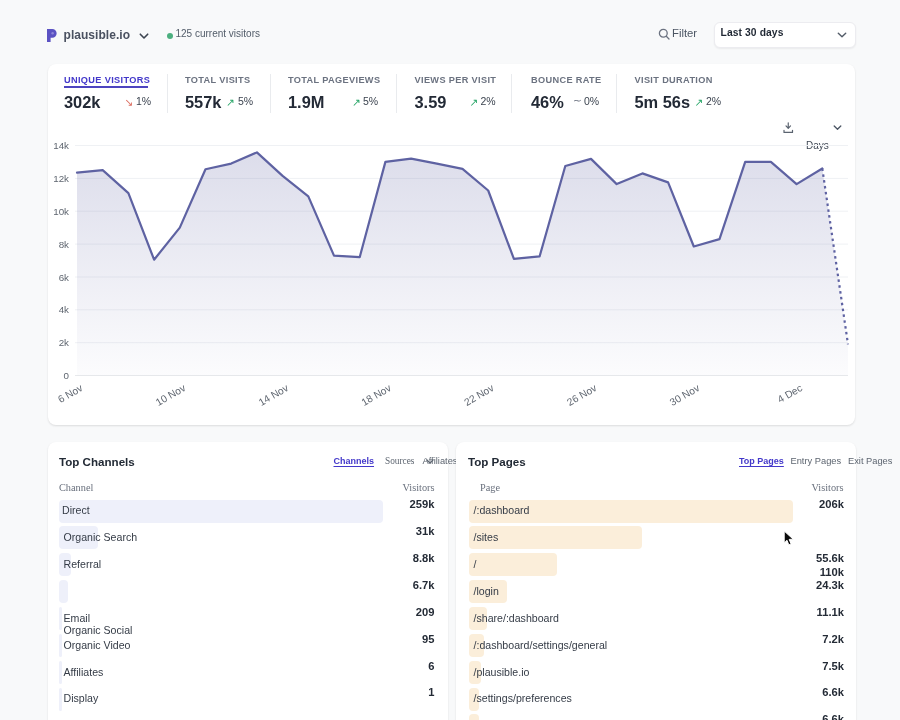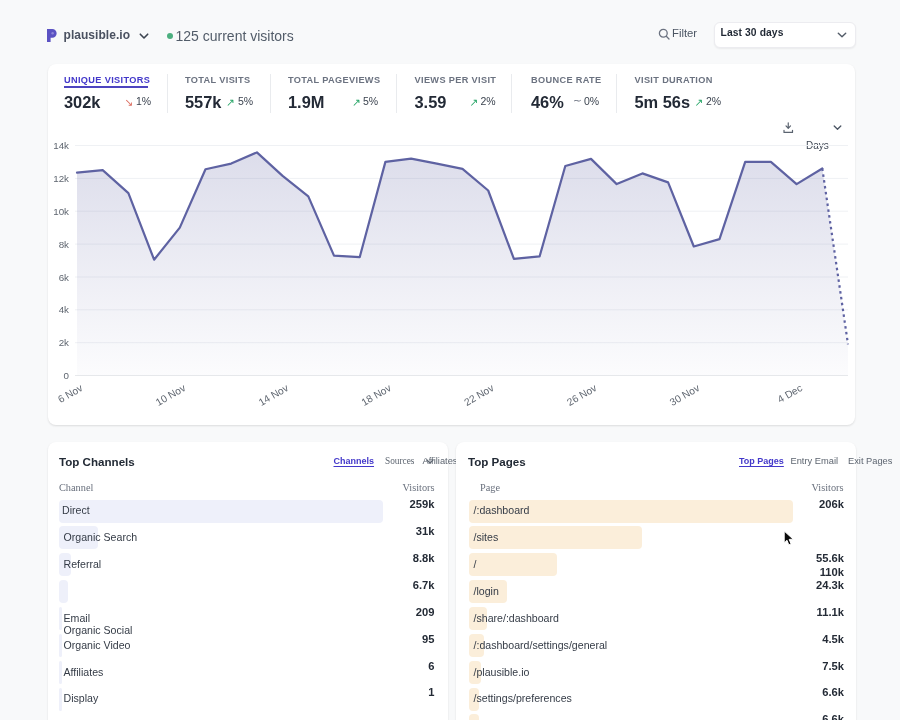--- a/index.html
+++ b/index.html
@@ -2,21 +2,21 @@
 <html><head>
 <meta charset="utf-8">
 <style>
 * { margin:0; padding:0; box-sizing:border-box; }
 html,body { width:900px; height:720px; }
 body { background:#f8f9fa; font-family:"Liberation Sans",sans-serif; position:relative; overflow:hidden; }
 .abs { position:absolute; }
 div { line-height:1; }
 .card { position:absolute; background:#fff; border-radius:8px; box-shadow:0 1px 2px rgba(0,0,0,0.07), 0 1px 3px rgba(0,0,0,0.05); }
 .sitename { left:63.5px; top:28.9px; font-size:12px; font-weight:700; color:#4a5160; letter-spacing:0.05px; }
-.curvis { left:175.5px; top:28.5px; font-size:14px; color:#525c69; }
+.curvis { left:175.5px; top:28.5px; font-size:10px; color:#525c69; }
 .filter { left:672px; top:28.4px; font-size:11.3px; color:#4b5563; }
 .selectbox { left:714px; top:21.5px; width:142px; height:26px; background:#fff; border:1px solid #ececf0; border-radius:6px; box-shadow:0 1px 2px rgba(0,0,0,0.06); }
 .seltext { left:720.5px; top:28.3px; font-size:10.3px; font-weight:700; color:#1f2733; letter-spacing:0.1px; }
 
 .stlabel { position:absolute; top:76.4px; font-size:9.2px; font-weight:700; letter-spacing:0.35px; color:#6b7280; white-space:nowrap; }
 .stlabel.active { color:#4338ca; }
 .lblline { position:absolute; top:86.3px; height:1.6px; background:#4d44c0; }
 .stvalue { position:absolute; top:94px; font-size:16.4px; font-weight:700; color:#232a36; white-space:nowrap; }
 .sttrend { position:absolute; top:96.3px; font-size:10.5px; color:#3c4450; white-space:nowrap;}
 .arr { position:absolute; top:96.8px; font-size:10.5px; }
@@ -186,21 +186,21 @@
 <div class="rowval" style="left:334.5px;top:553.1px;width:100px;">8.8k</div>
 <div class="rowval" style="left:334.5px;top:580px;width:100px;">6.7k</div>
 <div class="rowval" style="left:334.5px;top:606.8px;width:100px;">209</div>
 <div class="rowval" style="left:334.5px;top:633.7px;width:100px;">95</div>
 <div class="rowval" style="left:334.5px;top:660.5px;width:100px;">6</div>
 <div class="rowval" style="left:334.5px;top:687.4px;width:100px;">1</div>
 
 <div class="card" style="left:456px;top:442px;width:400px;height:600px;"></div>
 <div class="cardtitle" style="left:468px;">Top Pages</div>
 <div class="tab active" style="left:691px;">Top Pages</div>
-<div class="tab" style="left:742.5px;">Entry Email</div>
+<div class="tab" style="left:742.5px;">Entry Pages</div>
 <div class="tab" style="left:800px;">Exit Pages</div>
 <div class="colhead" style="left:468px;margin-left:12px;">Page</div>
 <div class="colhead" style="left:803.5px;width:40px;text-align:right;">Visitors</div>
 
 <div class="bar orange" style="left:468.5px;top:499.5px;width:324px;"></div>
 <div class="bar orange" style="left:468.5px;top:526.4px;width:173px;"></div>
 <div class="bar orange" style="left:468.5px;top:553.2px;width:88px;"></div>
 <div class="bar orange" style="left:468.5px;top:580.1px;width:38px;"></div>
 <div class="bar orange" style="left:468.5px;top:606.9px;width:18px;"></div>
 <div class="bar orange" style="left:468.5px;top:633.8px;width:15px;"></div>
@@ -213,20 +213,20 @@
 <div class="rowlabel" style="left:473.5px;top:586px;">/login</div>
 <div class="rowlabel" style="left:473.5px;top:612.8px;">/share/:dashboard</div>
 <div class="rowlabel" style="left:473.5px;top:639.7px;">/:dashboard/settings/general</div>
 <div class="rowlabel" style="left:473.5px;top:666.5px;">/plausible.io</div>
 <div class="rowlabel" style="left:473.5px;top:693.4px;">/settings/preferences</div>
 <div class="rowval" style="left:744px;top:499.4px;width:100px;">206k</div>
 <div class="rowval" style="left:744px;top:526.3px;width:100px;margin-top:41px;">110k</div>
 <div class="rowval" style="left:744px;top:553.1px;width:100px;">55.6k</div>
 <div class="rowval" style="left:744px;top:580px;width:100px;">24.3k</div>
 <div class="rowval" style="left:744px;top:606.8px;width:100px;">11.1k</div>
-<div class="rowval" style="left:744px;top:633.7px;width:100px;">4.5k</div>
+<div class="rowval" style="left:744px;top:633.7px;width:100px;">7.2k</div>
 <div class="rowval" style="left:744px;top:660.5px;width:100px;">7.5k</div>
 <div class="rowval" style="left:744px;top:687.4px;width:100px;">6.6k</div>
 <div class="rowval" style="left:744px;top:714.2px;width:100px;">6.6k</div>
 
 <svg class="abs" style="left:782.5px;top:529.5px" width="12" height="17" viewBox="0 0 12 17">
   <path d="M1.2 1 L1.2 13 L4 10.3 L5.8 14.9 L8.1 13.9 L6.2 9.4 L10.2 9.2 Z" fill="#0b0b0b" stroke="#fff" stroke-width="1"></path>
 </svg>
 
 </body></html>

